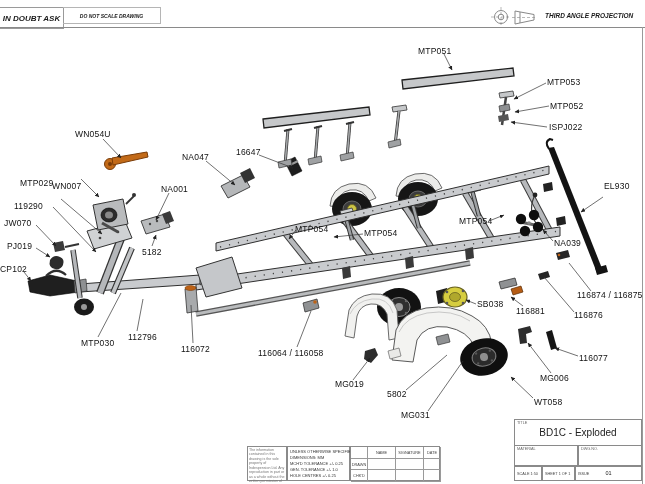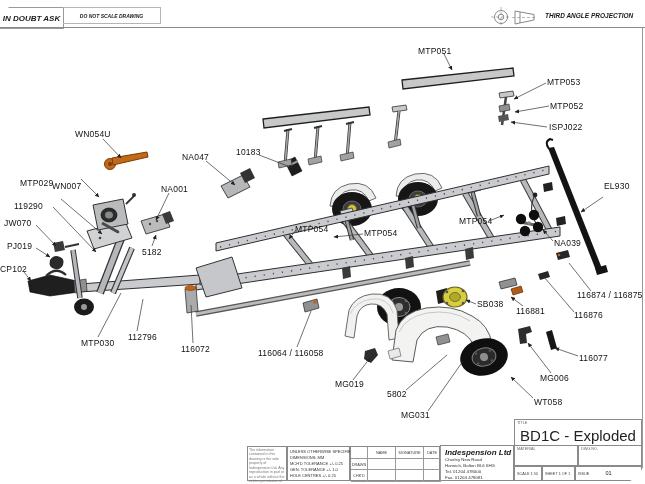--- a/index.html
+++ b/index.html
@@ -1,31 +1,31 @@
 <!DOCTYPE html>
 <html><head>
 <meta charset="utf-8">
 <style>
   html,body{margin:0;padding:0;background:#ffffff;}
   #sheet{position:relative;width:645px;height:484px;background:#fff;overflow:hidden;
-         font-family:"Liberation Sans",sans-serif;color:#1a1a1a;border-radius:27px;}
+         font-family:"Liberation Sans",sans-serif;color:#1a1a1a;}
   svg{position:absolute;left:0;top:0;}
   .lbl{position:absolute;font-size:8.5px;letter-spacing:.2px;white-space:nowrap;color:#111;text-align:right;}
   .hdr-box1{position:absolute;left:0;top:7px;width:63px;height:20px;border:1px solid #9a9a9a;border-left:none;
             display:flex;align-items:center;justify-content:center;font-size:8px;font-weight:bold;font-style:italic;}
   .hdr-box2{position:absolute;left:63px;top:7px;width:97px;height:15px;border:1px solid #b5b5b5;border-left:none;
             display:flex;align-items:center;justify-content:center;font-size:5px;font-weight:bold;font-style:italic;}
   .hdr-line{position:absolute;left:0;top:27px;width:645px;height:0;border-top:1px solid #8a8a8a;}
   .right-line{position:absolute;left:642px;top:27px;width:0;height:457px;border-left:1px solid #999;}
   .proj-lbl{position:absolute;left:545px;top:12px;font-size:6.5px;font-weight:bold;font-style:italic;}
   
   .tb{position:absolute;border:1px solid #8a8a8a;box-sizing:border-box;background:#fff;}
   .tb .tag{position:absolute;left:2px;top:1px;font-size:3.8px;color:#666;}
   #tb-title{left:514px;top:419px;width:128px;height:27px;}
-  #tb-title .big{position:absolute;left:0;top:7px;width:100%;text-align:center;font-size:15px;color:#222;}
+  #tb-title .big{position:absolute;left:0;top:7px;width:100%;text-align:center;font-size:10px;color:#222;}
   #tb-co{left:440px;top:445px;width:74px;height:36px;padding:2px 0 0 4px;}
   #tb-co .co{font-size:8px;font-weight:bold;font-style:italic;}
   #tb-co .ad{font-size:4.4px;line-height:1.35;color:#333;}
   #tb-mat{left:514px;top:445px;width:64px;height:21px;}
   #tb-dwg{left:578px;top:445px;width:64px;height:21px;}
   #tb-scale{left:514px;top:466px;width:28px;height:15px;}
   #tb-sheet{left:542px;top:466px;width:33px;height:15px;}
   #tb-issue{left:575px;top:466px;width:67px;height:15px;}
   .mini{position:absolute;left:2px;top:5px;font-size:3.8px;color:#444;}
   #tb-issue .val{position:absolute;left:0;top:3px;width:100%;text-align:center;font-size:5.5px;color:#222;}
@@ -304,21 +304,21 @@
   <div class="proj-lbl">THIRD ANGLE PROJECTION</div>
   <div class="hdr-line"></div>
   <div class="right-line"></div>
 
   <div class="lbl" style="left:418px;top:46px">MTP051</div>
   <div class="lbl" style="left:547px;top:77px">MTP053</div>
   <div class="lbl" style="left:550px;top:101px">MTP052</div>
   <div class="lbl" style="left:549px;top:122px">ISPJ022</div>
   <div class="lbl" style="left:75px;top:129px">WN054U</div>
   <div class="lbl" style="left:182px;top:152px">NA047</div>
-  <div class="lbl" style="left:236px;top:147px">10183</div>
+  <div class="lbl" style="left:236px;top:147px">16647</div>
   <div class="lbl" style="left:52px;top:181px">WN007</div>
   <div class="lbl" style="left:161px;top:184px">NA001</div>
   <div class="lbl" style="left:20px;top:178px">MTP029</div>
   <div class="lbl" style="left:14px;top:201px">119290</div>
   <div class="lbl" style="left:4px;top:218px">JW070</div>
   <div class="lbl" style="left:7px;top:241px">PJ019</div>
   <div class="lbl" style="left:142px;top:247px">5182</div>
   <div class="lbl" style="left:0px;top:264px">CP102</div>
   <div class="lbl" style="left:81px;top:338px">MTP030</div>
   <div class="lbl" style="left:128px;top:332px">112796</div>
@@ -337,27 +337,20 @@
   <div class="lbl" style="left:387px;top:389px">5802</div>
   <div class="lbl" style="left:401px;top:410px">MG031</div>
   <div class="lbl" style="left:534px;top:397px">WT058</div>
   <div class="lbl" style="left:540px;top:373px">MG006</div>
   <div class="lbl" style="left:579px;top:353px">116077</div>
 
   <div class="tb" id="tb-title">
     <span class="tag">TITLE</span>
     <div class="big">BD1C - Exploded</div>
   </div>
-  <div class="tb" id="tb-co">
-    <div class="co">Indespension Ltd</div>
-    <div class="ad">Chorley New Road</div>
-    <div class="ad">Horwich, Bolton BL6 6HG</div>
-    <div class="ad">Tel. 01204 478000</div>
-    <div class="ad">Fax. 01204 478081</div>
-  </div>
   <div class="tb" id="tb-mat">
     <span class="tag">MATERIAL</span>
   </div>
   <div class="tb" id="tb-dwg">
     <span class="tag">DWG.NO.</span>
   </div>
   <div class="tb" id="tb-scale">
     <span class="mini">SCALE 1:50</span>
   </div>
   <div class="tb" id="tb-sheet">

